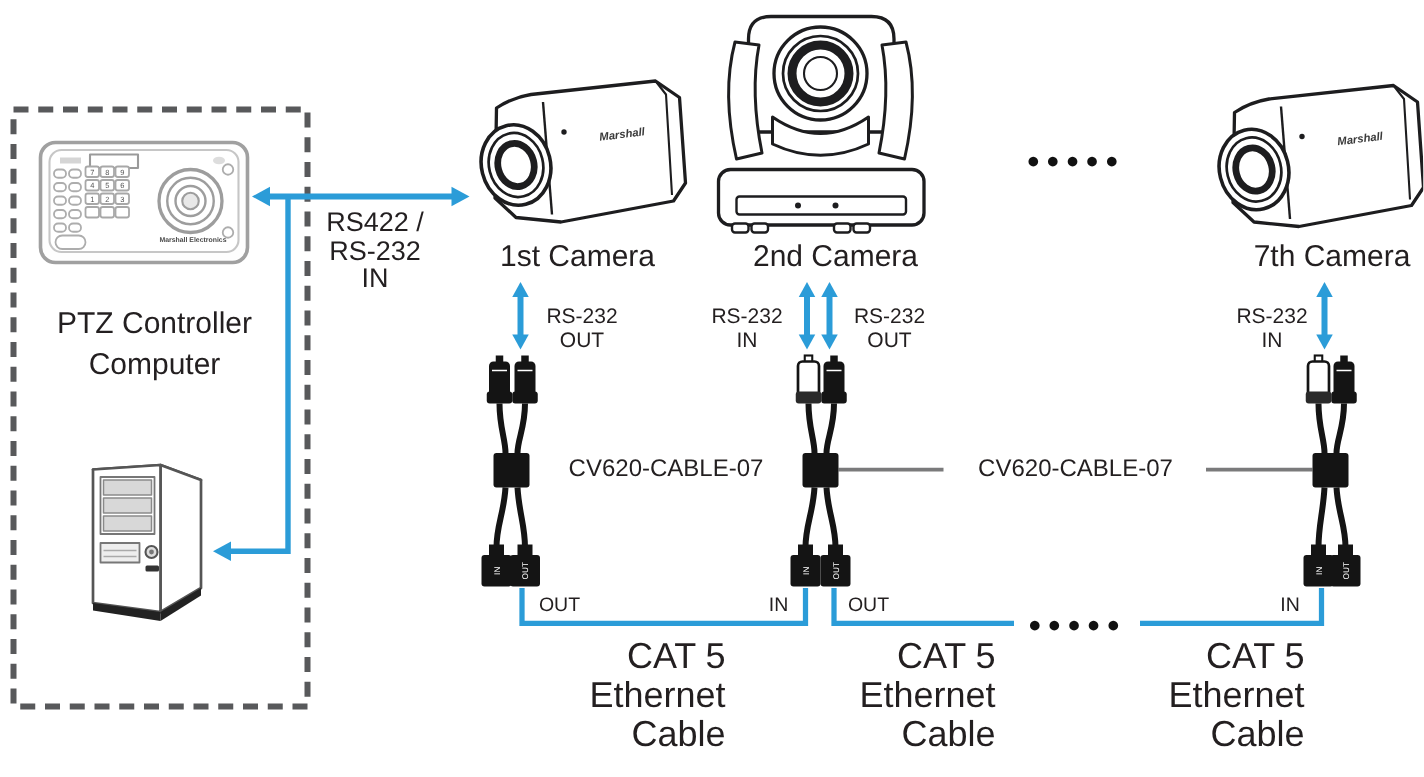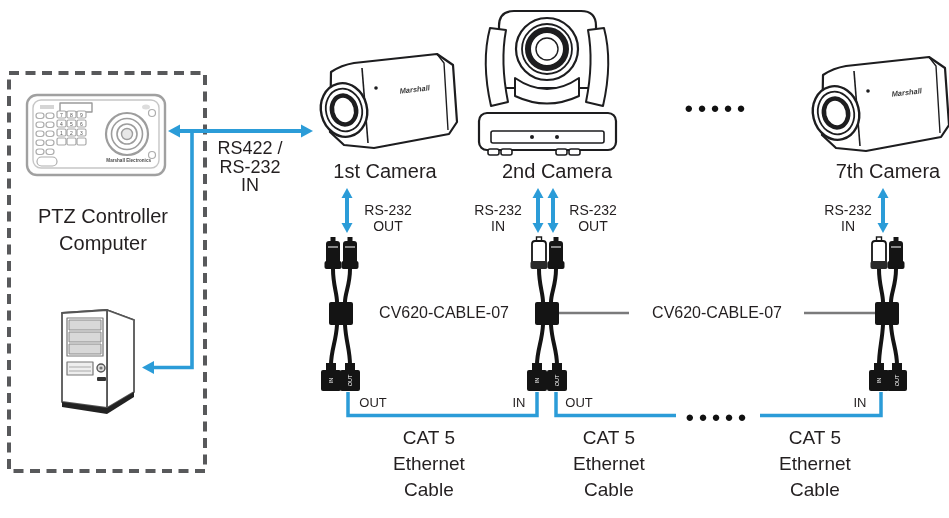--- a/index.html
+++ b/index.html
@@ -6,21 +6,21 @@
   #stage{position:relative;width:949px;height:518px;background:#ffffff;overflow:hidden;
          font-family:"Liberation Sans",sans-serif;color:#231f20;}
   #art{position:absolute;left:0;top:0;}
   .lbl{position:absolute;font-weight:500;color:#231f20;white-space:nowrap;}
   .ctr{transform:translateX(-50%);text-align:center;}
   .big{font-size:20px;line-height:27px;}
   .med{font-size:18px;line-height:18.5px;}
   .rs{font-size:14px;line-height:16px;}
   .cv{font-size:16px;}
   .port{font-size:13px;}
-  .cat5{font-size:19px;line-height:26px;text-align:center;}
+  .cat5{font-size:24px;line-height:26px;text-align:right;}
   .dots{font-size:15px;letter-spacing:4px;color:#111;line-height:16px;}
 </style>
 </head>
 <body>
 
 <div id="stage">
 
 <svg id="art" width="949" height="518" viewBox="0 0 949 518">
   <defs>
     <g id="boxcam">

